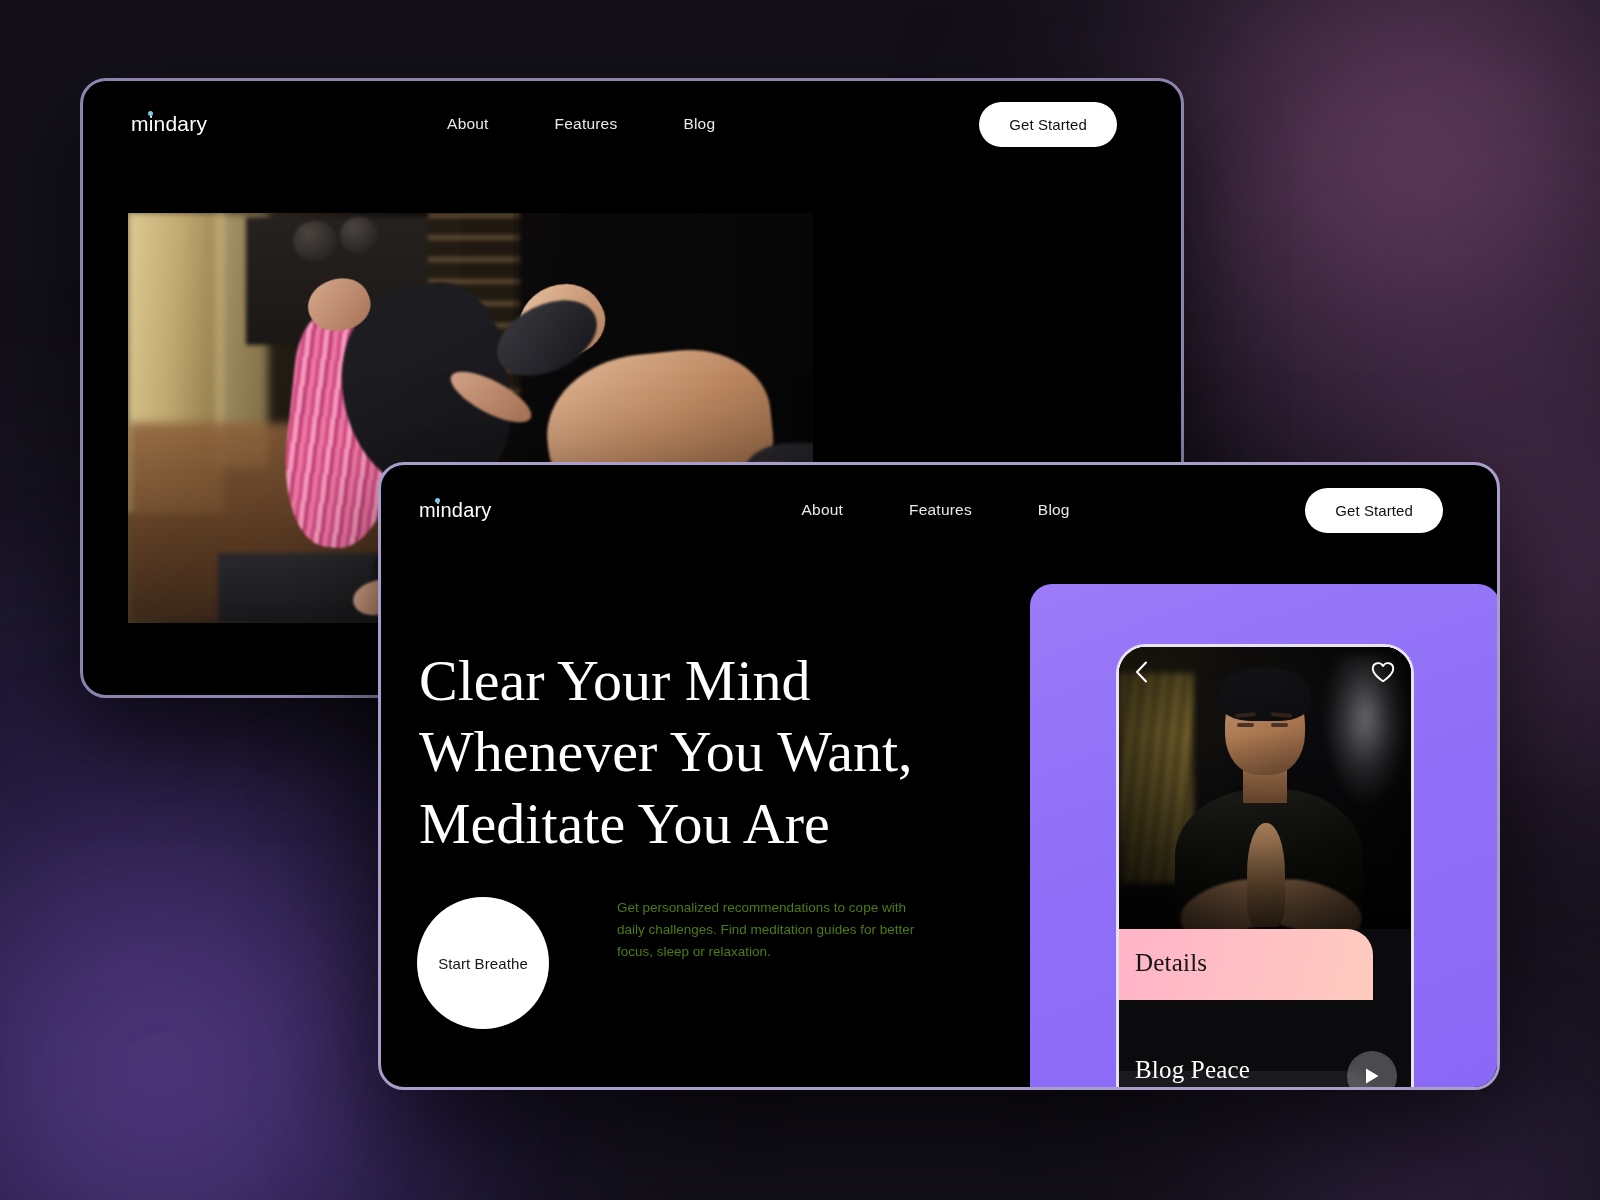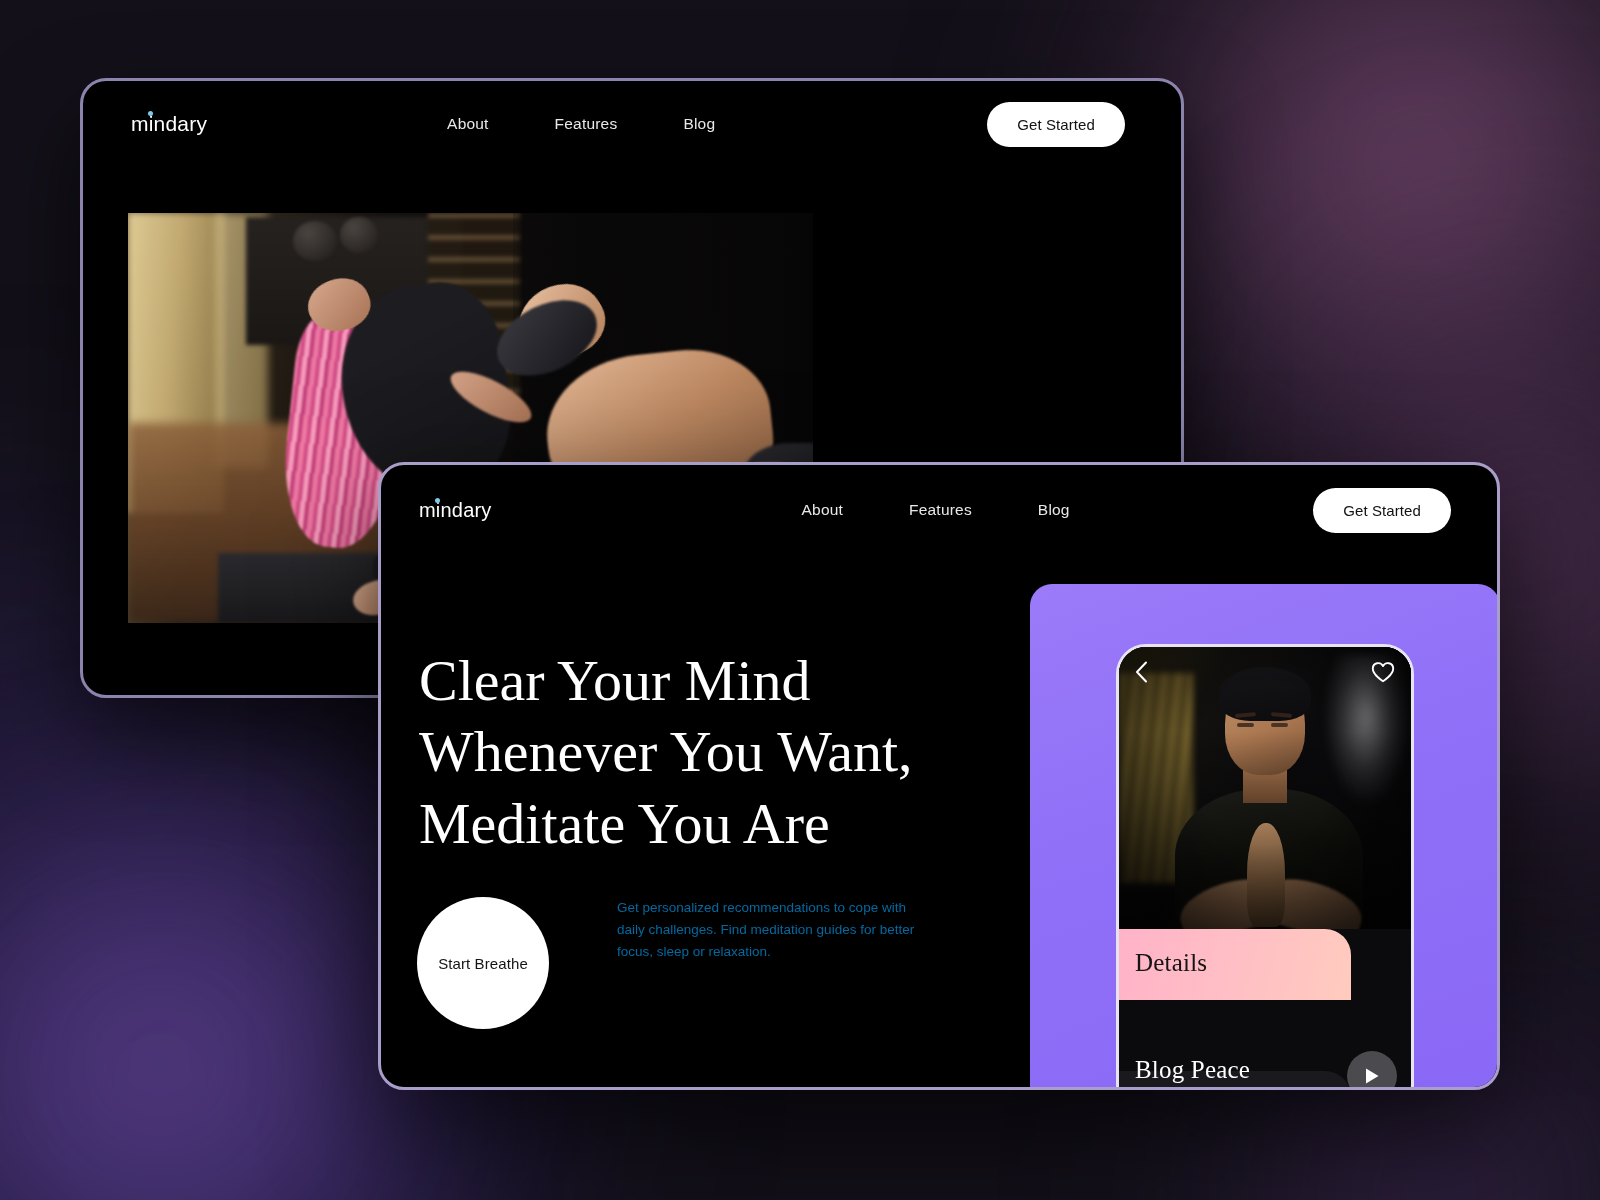--- a/index.html
+++ b/index.html
@@ -69,21 +69,21 @@
   
   .card-front {
     left:378px; top:462px;
     width:1122px; height:628px;
     border:3px solid #a99ec9;
     box-shadow: 0 40px 110px rgba(0,0,0,.65);
   }
 
   
   .navbar {
-    position:absolute; left:0; right:8px; top:0;
+    position:absolute; left:0; right:16px; top:0;
     display:flex; align-items:center;
     height:86px;
     padding:0 48px;
   }
   .card-front .navbar { height:90px; padding:0 38px 0 38px; }
 
   .logo {
     color:#fff;
     font-size:21px;
     font-weight:400;
@@ -314,21 +314,21 @@
     border:none;
     font-family:"Liberation Sans", sans-serif;
     font-size:15px;
     color:#141414;
     letter-spacing:.1px;
   }
   .hero2-para {
     position:absolute;
     left:236px; top:432px;
     width:320px;
-    color:#0369a1;
+    color:#4d7c0f;
     font-size:13.5px;
     line-height:1.62;
   }
 
   
   .purple-panel {
     position:absolute;
     left:649px; top:119px;
     width:470px; height:509px;
     background:linear-gradient(160deg, #9b7bf8 0%, #9070f7 40%, #8a68f6 100%);
@@ -460,21 +460,21 @@
     background:rgba(225,225,232,.30);
     backdrop-filter: blur(4px);
     border:none; cursor:pointer;
     display:flex; align-items:center; justify-content:center;
     z-index:5;
   }
 
   
   .stack-card {
     position:absolute; left:0;
-    width:232px;
+    width:254px;
     border-radius:0 26px 0 0;
   }
   .stack-details {
     top:282px; height:71px;
     background:linear-gradient(105deg, #ffb3c8 0%, #ffc0c4 55%, #ffcbbe 100%);
   }
   .stack-days {
     top:353px; height:71px;
     background:linear-gradient(105deg, #c98cf7 0%, #bd6ff7 58%, #b45df8 100%);
   }

